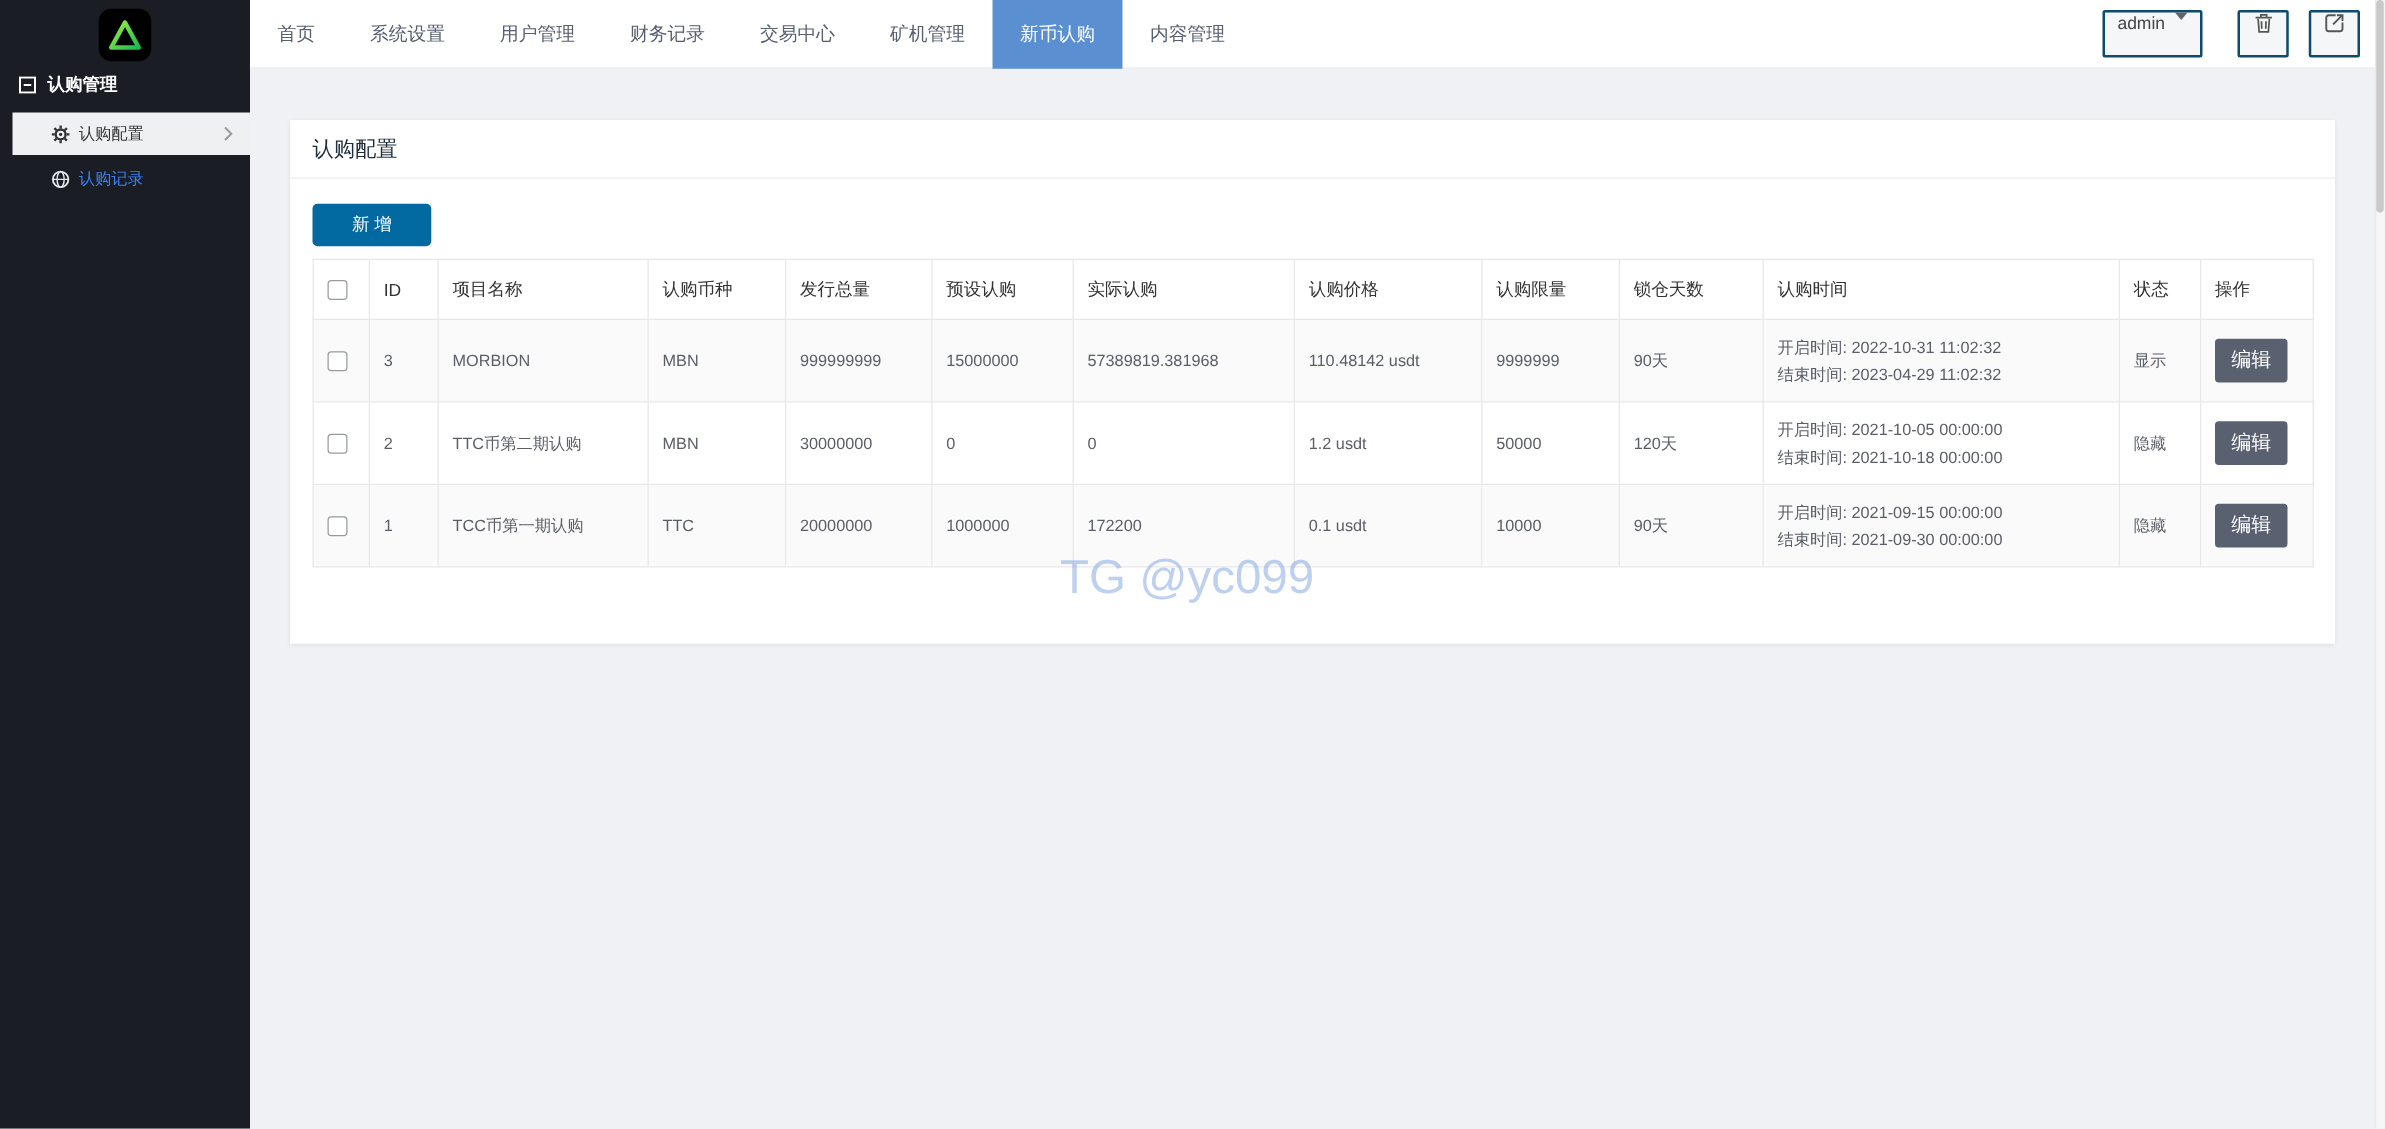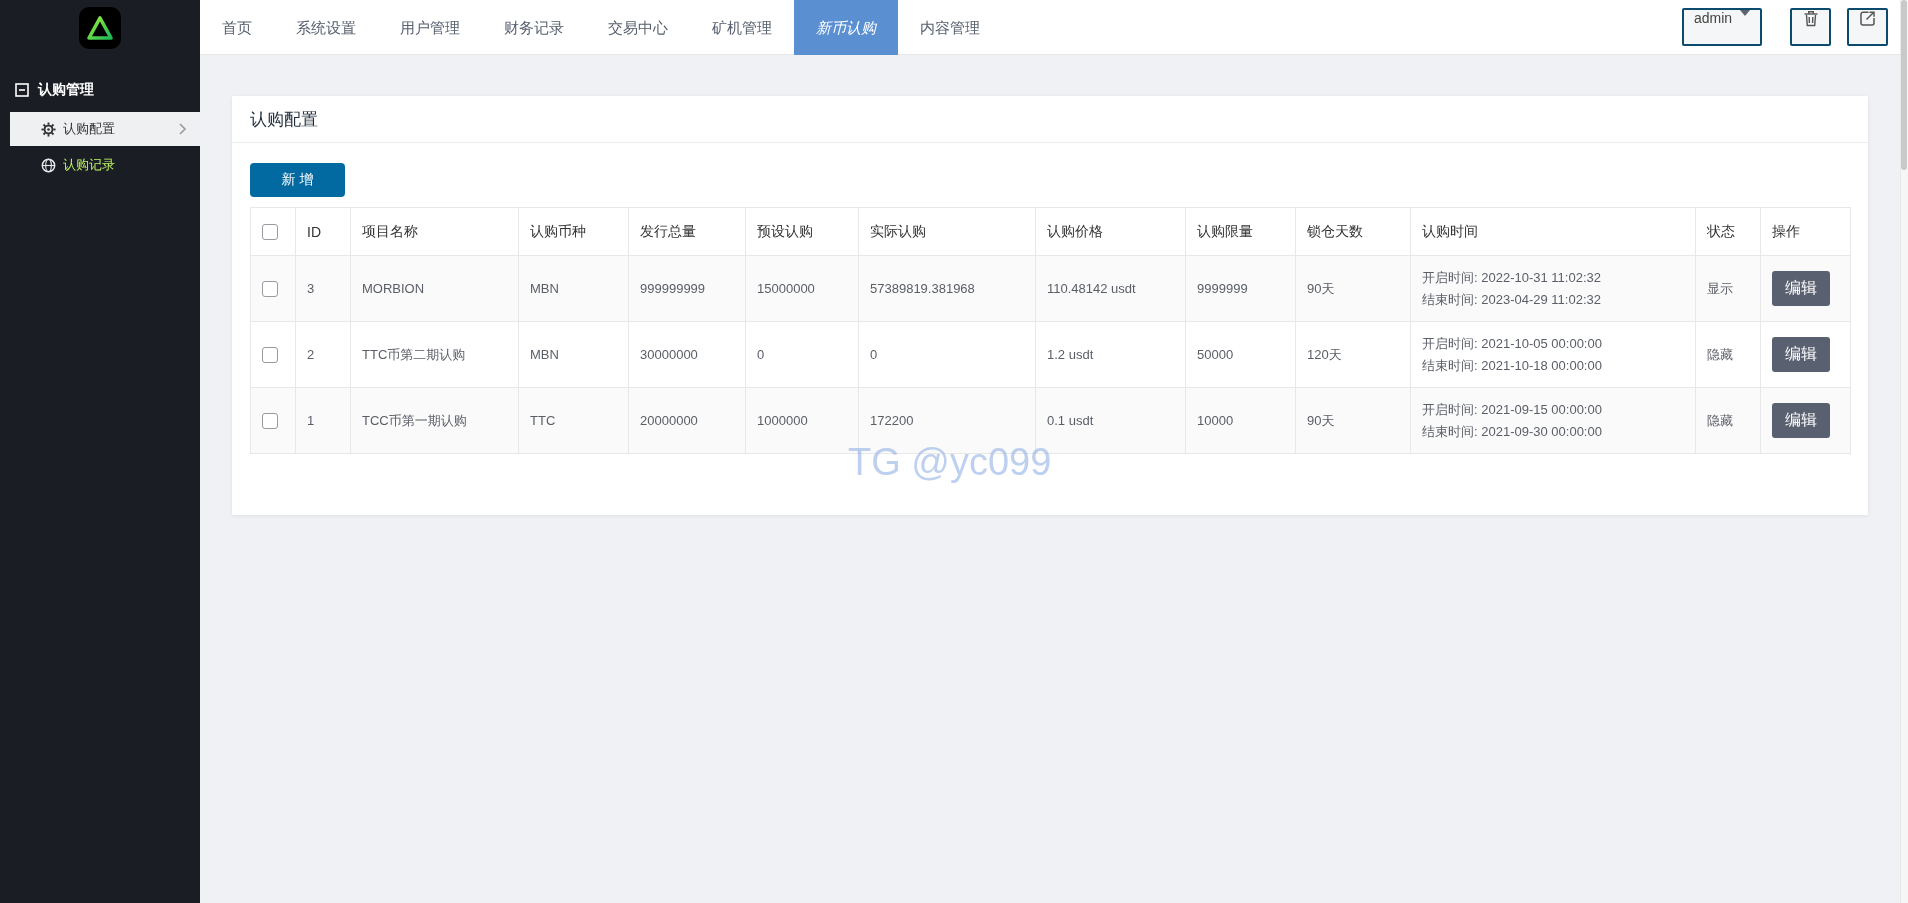--- a/index.html
+++ b/index.html
@@ -16,47 +16,47 @@
   .sidebar {
     position:absolute; left:0; top:0; width:200px; height:903px;
     background:#1a1d24; z-index:3;
   }
   .logo-box {
     position:absolute; left:79px; top:7px; width:42px; height:42px;
     background:#000; border-radius:10px;
     display:flex; align-items:center; justify-content:center;
   }
   .side-header {
-    margin-top:78px; height:24px; padding-left:15px;
+    margin-top:56px; height:24px; padding-left:15px;
     display:flex; align-items:center; gap:9px;
     color:#ffffff; font-size:14px; font-weight:bold;
   }
   .side-item {
     height:34px; margin-left:10px; margin-top:10px; padding-left:31px;
     display:flex; align-items:center; gap:7px;
-    color:#bef264; font-size:13px; cursor:pointer;
+    color:#3b82f6; font-size:13px; cursor:pointer;
   }
   .side-item.active {
     background:#eef0f2; color:#333; margin-top:10px;
   }
   .side-item .chevron { margin-left:auto; margin-right:13px; }
   .side-item + .side-item { margin-top:2px; }
 
   
   .topbar {
     position:absolute; left:200px; top:0; width:1708px; height:55px;
     background:#ffffff; border-bottom:1px solid #e7e7e7;
     display:flex; align-items:center; z-index:2;
   }
   .nav-tabs { display:flex; height:55px; }
   .nav-tab {
     padding:0 22px; line-height:55px; font-size:15px; color:#57606f;
     cursor:pointer; white-space:nowrap;
   }
-  .nav-tab.active { background:#5a8fd2; color:#fff;font-style:italic; }
+  .nav-tab.active { background:#5a8fd2; color:#fff; }
   .topbar-right { margin-left:auto; display:flex; align-items:center; margin-right:20px; }
   .tb-btn {
     height:38px; background:#f5f6f7; border:2px solid #0c4a6e; border-radius:2px;
     display:flex; align-items:flex-start; justify-content:center; cursor:pointer;
   }
   .admin-btn { width:80px; gap:8px; font-size:14px; color:#444; }
   .icon-btn { width:41px; }
   .admin-btn { margin-right:28px; }
   .icon-btn + .icon-btn { margin-left:16px; }
   .caret-down {

